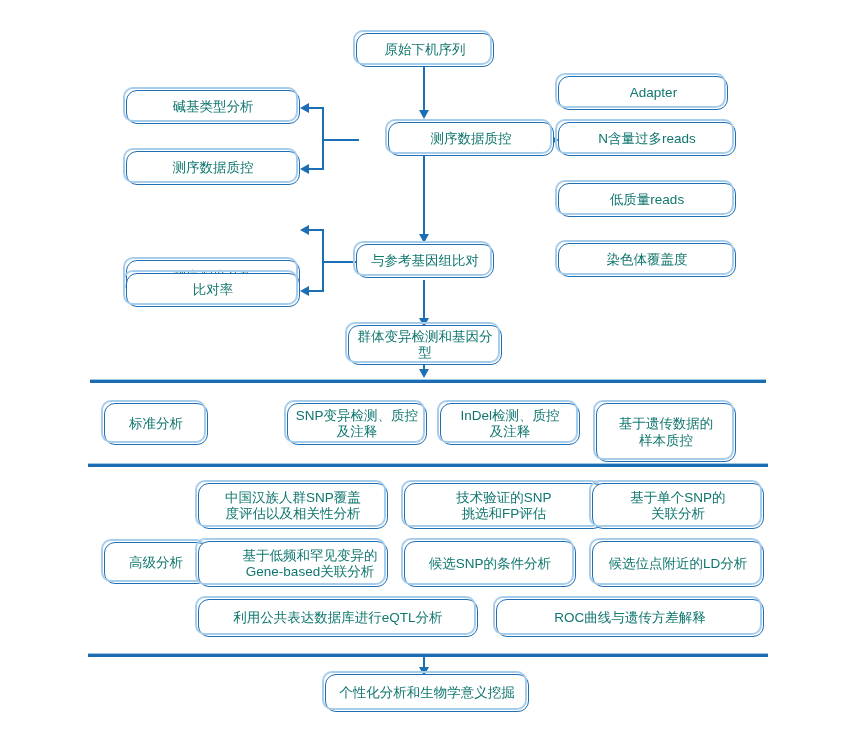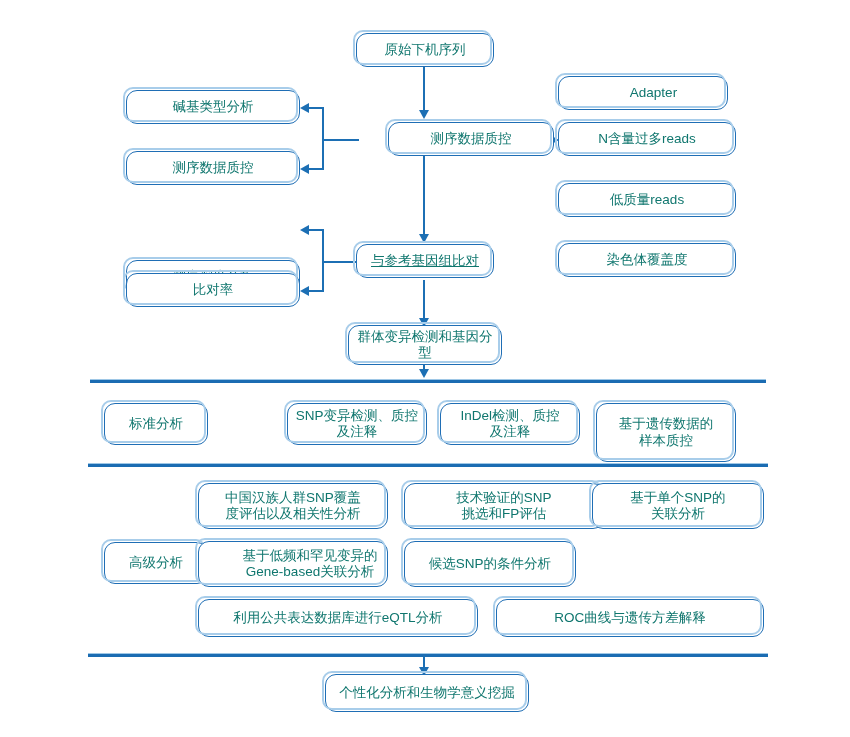--- a/index.html
+++ b/index.html
@@ -132,21 +132,21 @@
   <div class="node" style="left:126px; top:151px; width:174px; height:34px;">测序数据质控</div>
 
   <div class="node" style="left:558px; top:76px; width:170px; height:34px;padding-left:27px;">Adapter</div>
 
   <div class="node" style="left:558px; top:122px; width:178px; height:34px;">N含量过多reads</div>
 
   <div class="node" style="left:558px; top:183px; width:178px; height:34px;">低质量reads</div>
 
   <div class="node" style="left:558px; top:243px; width:178px; height:34px;">染色体覆盖度</div>
 
-  <div class="node" style="left:356px; top:244px; width:138px; height:34px;text-decoration:underline;">与参考基因组比对</div>
+  <div class="node" style="left:356px; top:244px; width:138px; height:34px;">与参考基因组比对</div>
 
   <div class="node" style="left:126px; top:212px; width:174px; height:34px;margin-top:48px;">测序深度分析</div>
 
   <div class="node" style="left:126px; top:273px; width:174px; height:34px;">比对率</div>
 
   <div class="node" style="left:348px; top:325px; width:154px; height:40px;">群体变异检测和基因分型</div>
 
   <div class="divider" style="left:90px; top:379px; width:676px;"></div>
 
   <div class="node" style="left:104px; top:403px; width:104px; height:42px;">标准分析</div>
@@ -171,20 +171,21 @@
 挑选和FP评估</div>
 
   <div class="node" style="left:592px; top:483px; width:172px; height:46px;">基于单个SNP的
 关联分析</div>
 
   <div class="node" style="left:198px; top:541px; width:190px; height:46px;padding-left:40px;">基于低频和罕见变异的
 Gene-based关联分析</div>
 
   <div class="node" style="left:404px; top:541px; width:172px; height:46px;">候选SNP的条件分析</div>
 
+  <div class="node" style="left:592px; top:541px; width:172px; height:46px;">候选位点附近的LD分析</div>
 
   <div class="node" style="left:198px; top:599px; width:280px; height:38px;">利用公共表达数据库进行eQTL分析</div>
 
   <div class="node" style="left:496px; top:599px; width:268px; height:38px;">ROC曲线与遗传方差解释</div>
 
   <div class="divider" style="left:88px; top:653px; width:680px;"></div>
 
   <div class="seg v" style="left:423px; top:655px; height:18px;"></div>
   <div class="arrowhead down" style="left:418.5px; top:667px;"></div>
 

